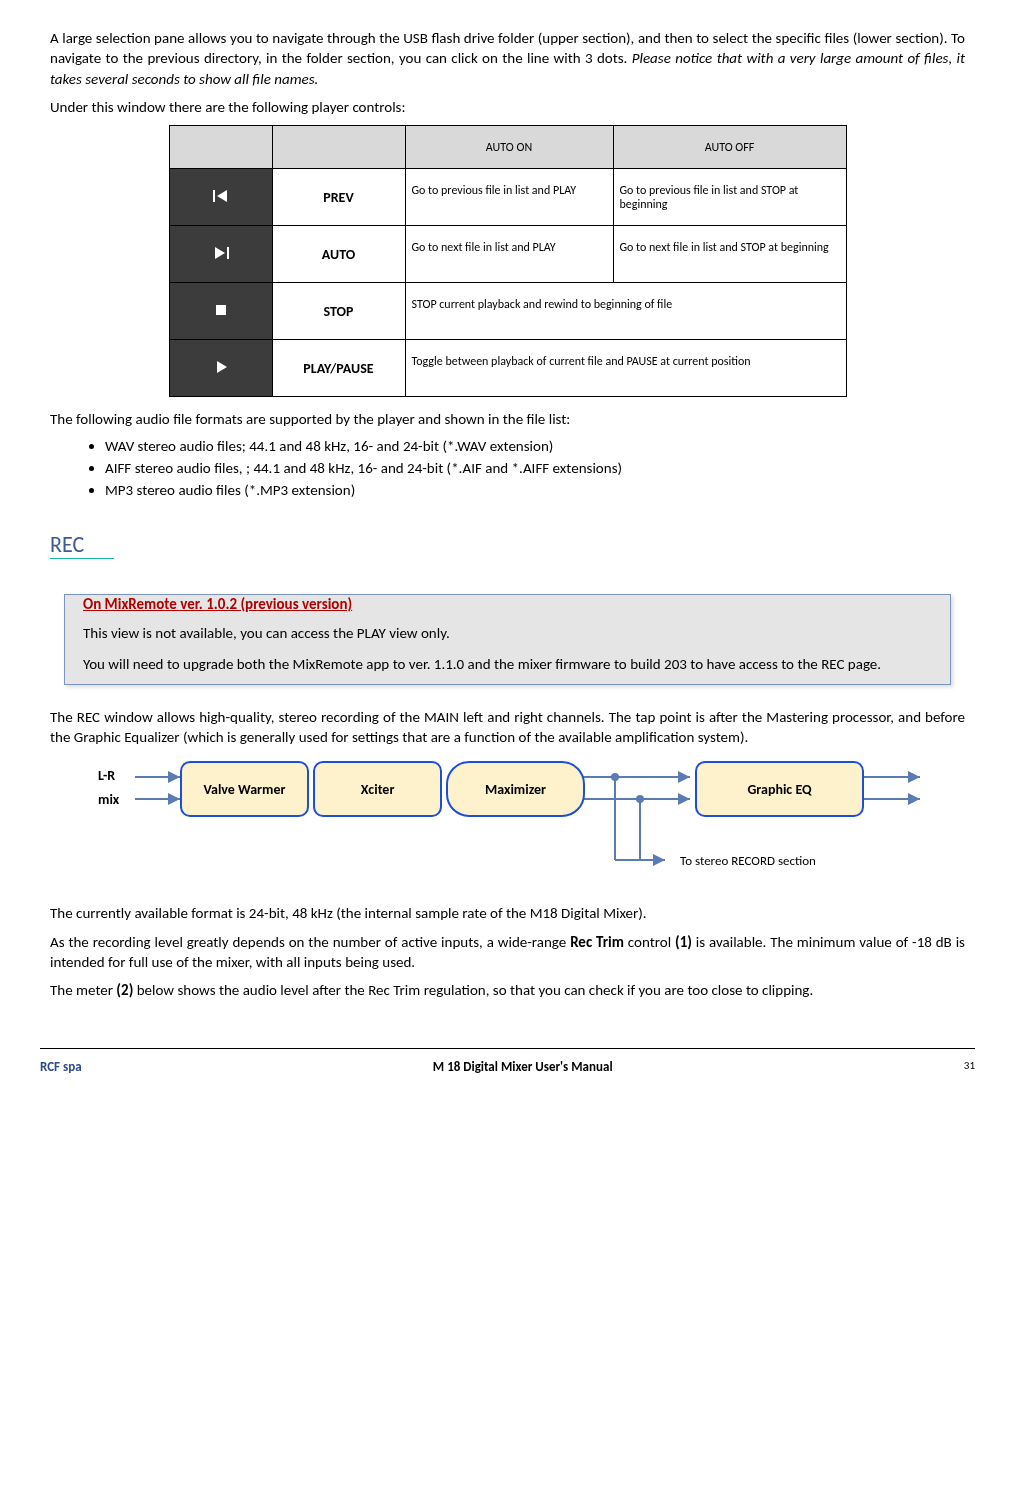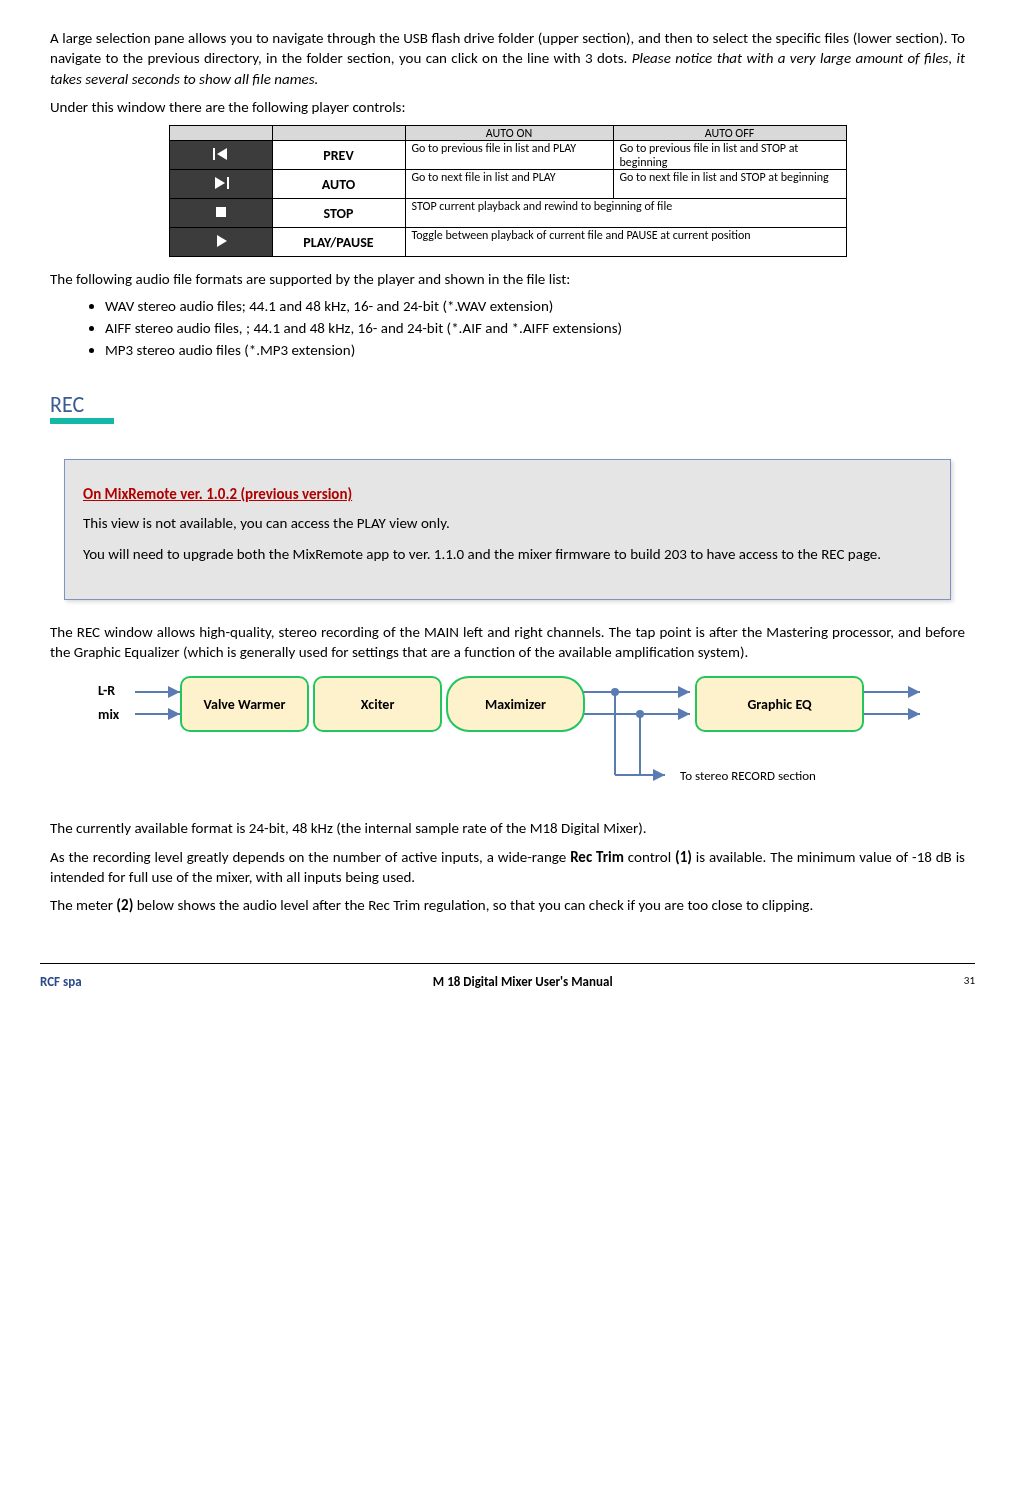--- a/index.html
+++ b/index.html
@@ -17,21 +17,21 @@
   }
   p { margin: 8px 0; line-height: 1.35; }
   .justify { text-align: justify; }
   em { font-style: italic; }
   table.controls {
     border-collapse: collapse;
     margin: 8px auto 12px auto;
   }
   table.controls td, table.controls th {
     border: 1px solid #000;
-    padding: 0 6px;
+    padding: 14px 6px;
     vertical-align: top;
     font-size: 12px;
   }
   table.controls .hdr {
     background: #d9d9d9;
     text-align: center;
     font-size: 12px;
   }
   table.controls .icon-cell {
     width: 90px; height: 28px;
@@ -44,47 +44,47 @@
     text-align: center; vertical-align: middle;
     font-weight: bold; font-size: 14px; margin-top: 45px;
   }
   table.controls .desc-cell { width: 195px; }
   table.controls .desc-cell2 { width: 220px; }
   ul.bullets { margin: 4px 0 12px 0; padding-left: 55px; }
   ul.bullets li { margin: 4px 0; }
   h2.rec {
     font-size: 22px;
     color: #3b5b92;
-    border-bottom: 6px solid #14b8a6;
+    border-bottom: 1px solid #14b8a6;
     display: inline-block;
     padding: 0 30px 0 0;
     margin: 20px 0 25px 0;
     font-weight: normal;
   }
   .notice-box {
     background: #e5e5e5;
     border: 1.5px solid #7a93c0;
-    padding: 25px 18px;
+    padding: 0 18px;
     margin: 10px 14px 22px 14px;
     box-shadow: 2px 2px 4px rgba(0,0,0,0.15);
   }
   .notice-box .notice-title {
     color: #b00000;
     font-weight: bold;
     text-decoration: underline;
     font-size: 15px;
     margin-bottom: 8px;
   }
   .notice-box p { margin: 10px 0; font-size: 15px; }
   .flow-wrap { position: relative; height: 140px; margin: 8px 0 6px 0; }
   .flow-label { position: absolute; font-weight: bold; font-size: 14px; }
   .flow-box {
     position: absolute;
     background: #fdf2cc;
-    border: 2px solid #22c55e;
+    border: 2px solid #1d4ed8;
     border-radius: 10px;
     text-align: center;
     font-weight: bold;
     font-size: 14px;
     display: flex; align-items: center; justify-content: center;
   }
   svg.flow-svg { position: absolute; left: 0; top: 0; }
   .flow-caption { position: absolute; font-size: 13px; }
   .footer {
     border-top: 1px solid #000;

